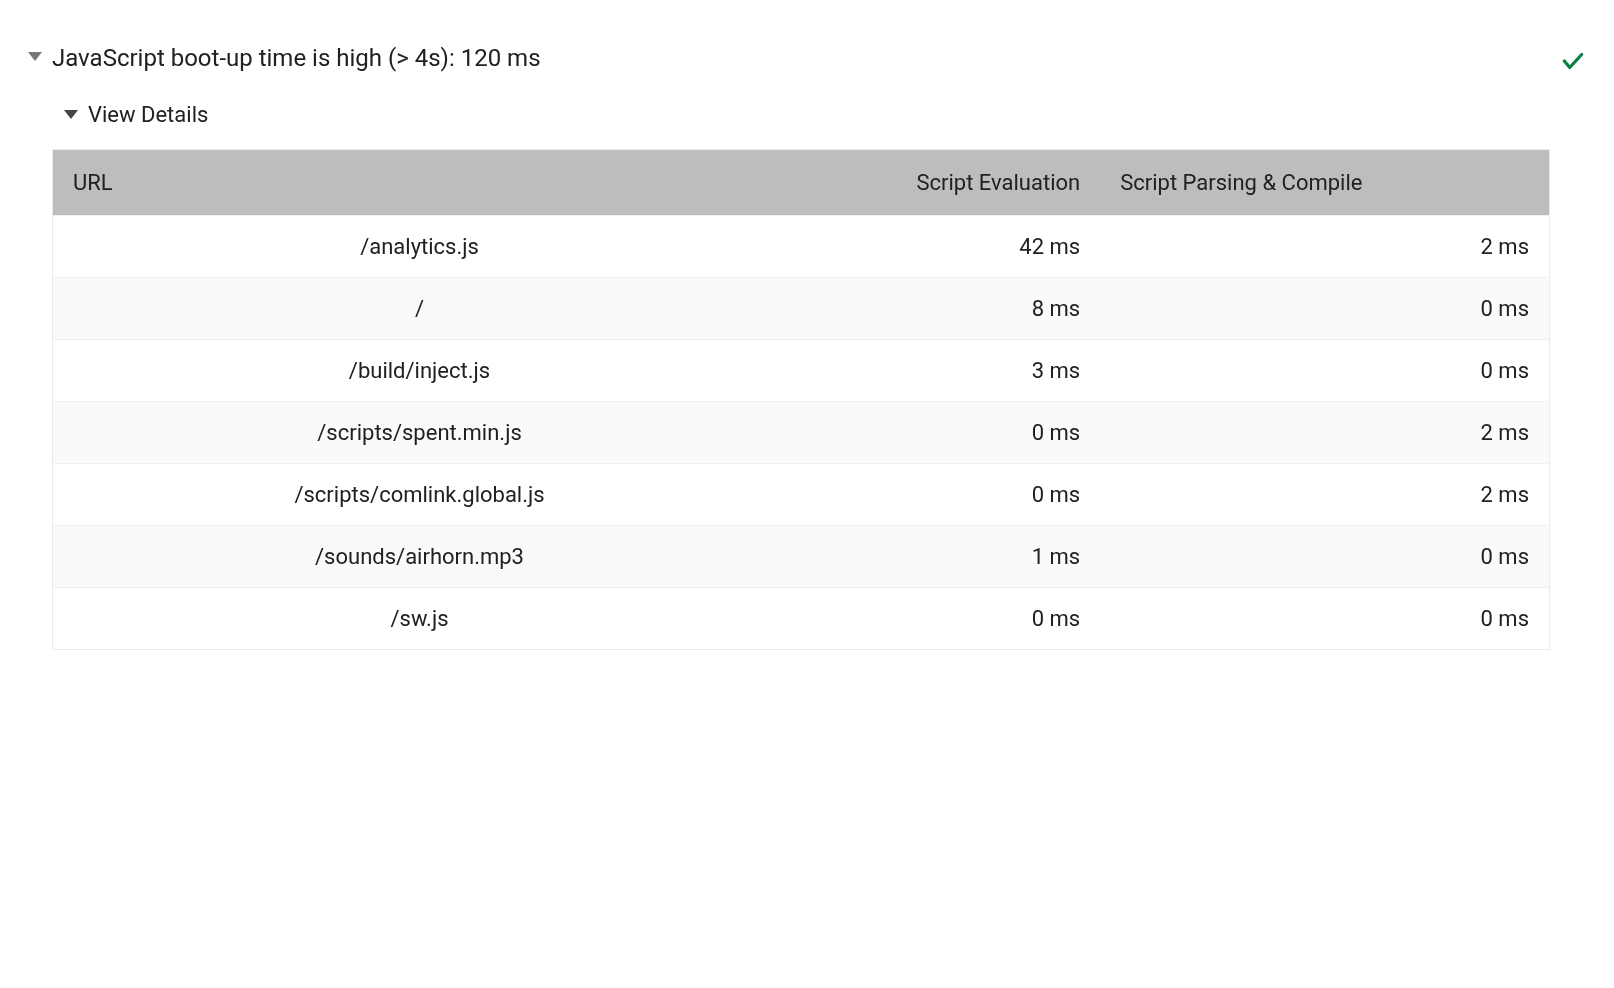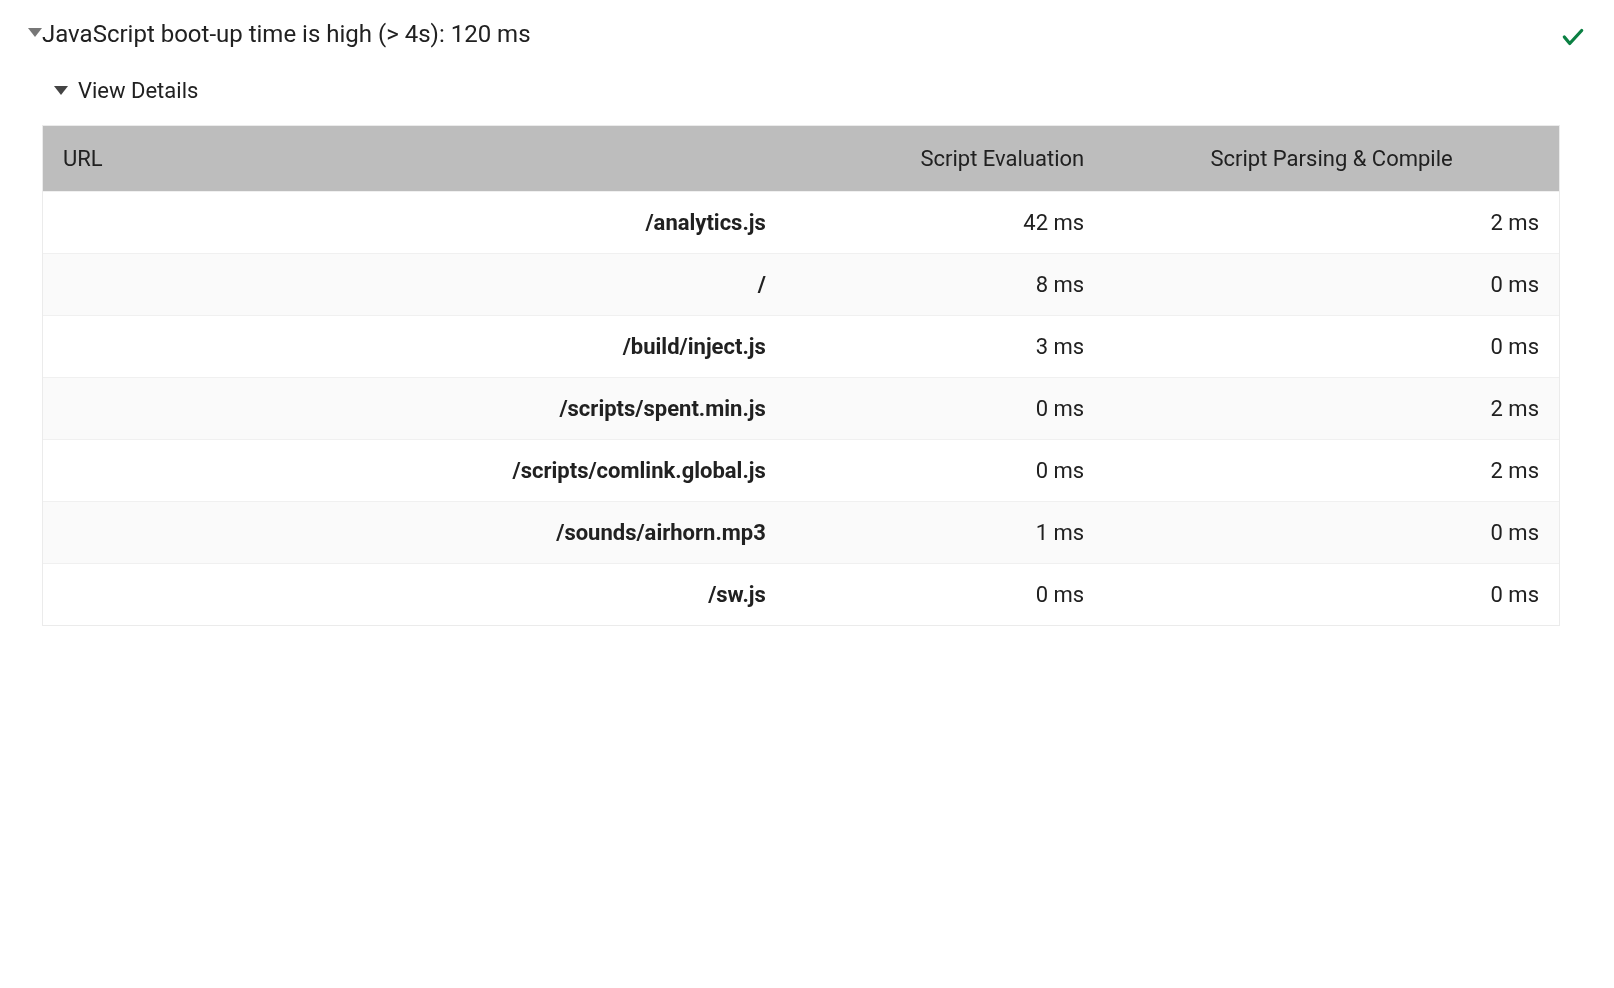--- a/index.html
+++ b/index.html
@@ -10,20 +10,22 @@
     body {
       font-family: -apple-system, BlinkMacSystemFont, "Segoe UI", Roboto, Helvetica, Arial, sans-serif;
       background: #fff;
       padding: 18px 28px;
       width: 1614px;
       color: #212121;
     }
     .audit-row {
       display: flex;
       align-items: flex-start;
+      gap: 10px;
+      margin-top: 24px;
     }
     .caret {
       width: 0;
       height: 0;
       border-left: 7px solid transparent;
       border-right: 7px solid transparent;
       border-top: 9px solid #777;
       margin-top: 10px;
       flex-shrink: 0;
       cursor: pointer;
@@ -84,33 +86,32 @@
       background: #bdbdbd;
       font-weight: 400;
       color: #212121;
       padding: 20px 20px;
       text-align: left;
     }
     thead th.col-eval {
       text-align: right;
     }
     thead th.col-parse {
-      text-align: center;
+      text-align: left;
     }
     tbody td {
       padding: 18px 20px;
       color: #212121;
       border-top: 1px solid #f0f0f0;
     }
     tbody tr:nth-child(even) td {
       background: #fafafa;
     }
     tbody td.col-url {
-      text-align: right;
-      font-weight: bold;
+      text-align: center;
     }
     tbody td.col-eval {
       text-align: right;
     }
     tbody td.col-parse {
       text-align: right;
     }
     .checkmark-svg {
       width: 26px;
       height: 26px;

